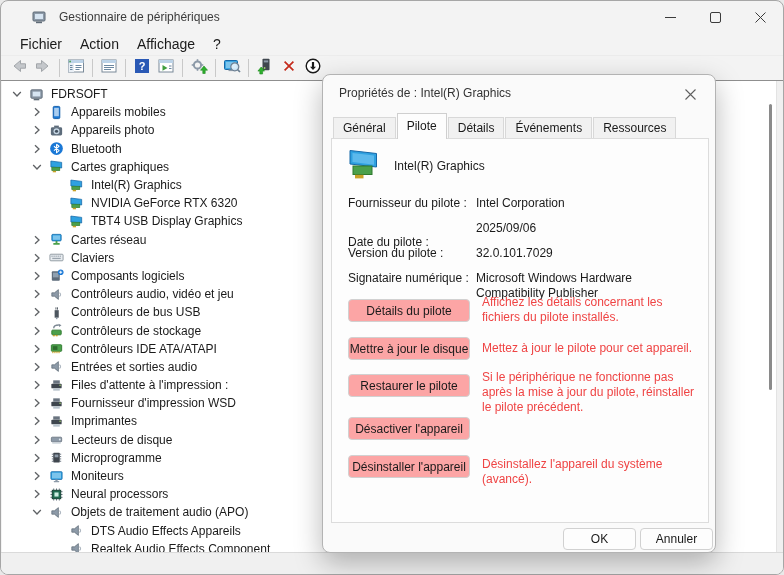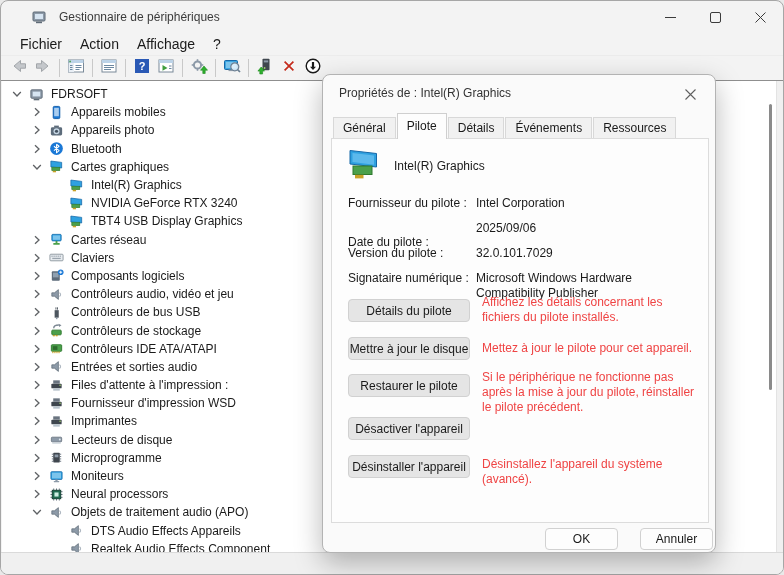--- a/index.html
+++ b/index.html
@@ -58,27 +58,27 @@
                 border-color:#cfcfcf; }
 
   #tabpage { position:absolute; left:8px; top:63px; width:378px; height:385px; background:#fdfdfd;
              border:1px solid #dcdcdc; }
   #dev-icon { position:absolute; left:14px; top:9px; width:36px; height:32px; }
   #dev-name { position:absolute; left:62px; top:20px; font-size:12px; color:#1a1a1a; }
 
   .fld-label { position:absolute; left:16px; font-size:12px; color:#1a1a1a; }
   .fld-value { position:absolute; left:144px; width:226px; font-size:12px; color:#1a1a1a; line-height:15px; }
 
-  .act-btn { position:absolute; left:16px; width:122px; height:23px; background:#e5e5e5; border:1px solid #d1d1d1;
+  .act-btn { position:absolute; left:16px; width:122px; height:23px; background:#fca5a5; border:1px solid #d1d1d1;
              border-radius:4px; font-size:12px; color:#1a1a1a; display:flex; align-items:center; justify-content:center; }
   .act-desc { position:absolute; left:150px; width:220px; font-size:12px; color:#ef4444; line-height:15px; }
 
   .dlg-btn { position:absolute; top:453px; width:73px; height:22px; background:#fdfdfd; border:1px solid #d1d1d1;
              border-radius:4px; font-size:12px; color:#1a1a1a; display:flex; align-items:center; justify-content:center; }
-  #btn-ok { left:222px; }
+  #btn-ok { left:240px; }
   #btn-cancel { left:317px; }
 </style>
 </head>
 <body>
 
 <div id="stage">
 
   <div id="win">
 
     <div id="titlebar">
@@ -290,21 +290,21 @@
         </div>
         <div class="tree-row" style="padding-left: 48px;">
           <span class="chev-sp"></span>
           <span class="ticon">
             <svg viewBox="0 0 16 16">
               <path d="M2 2.2 13.5 3.6v6L2 8.4z" fill="#2fa1e0" stroke="#1668a8" stroke-width=".8"></path>
               <rect x="3" y="8.8" width="8.5" height="3.6" fill="#4ba04b" stroke="#2f7a2f" stroke-width=".7"></rect>
               <rect x="4" y="12.6" width="3.5" height="1.6" fill="#c9a227"></rect>
             </svg>
           </span>
-          <span>NVIDIA GeForce RTX 3240</span>
+          <span>NVIDIA GeForce RTX 6320</span>
         </div>
         <div class="tree-row" style="padding-left: 48px;">
           <span class="chev-sp"></span>
           <span class="ticon">
             <svg viewBox="0 0 16 16">
               <path d="M2 2.2 13.5 3.6v6L2 8.4z" fill="#2fa1e0" stroke="#1668a8" stroke-width=".8"></path>
               <rect x="3" y="8.8" width="8.5" height="3.6" fill="#4ba04b" stroke="#2f7a2f" stroke-width=".7"></rect>
               <rect x="4" y="12.6" width="3.5" height="1.6" fill="#c9a227"></rect>
             </svg>
           </span>

